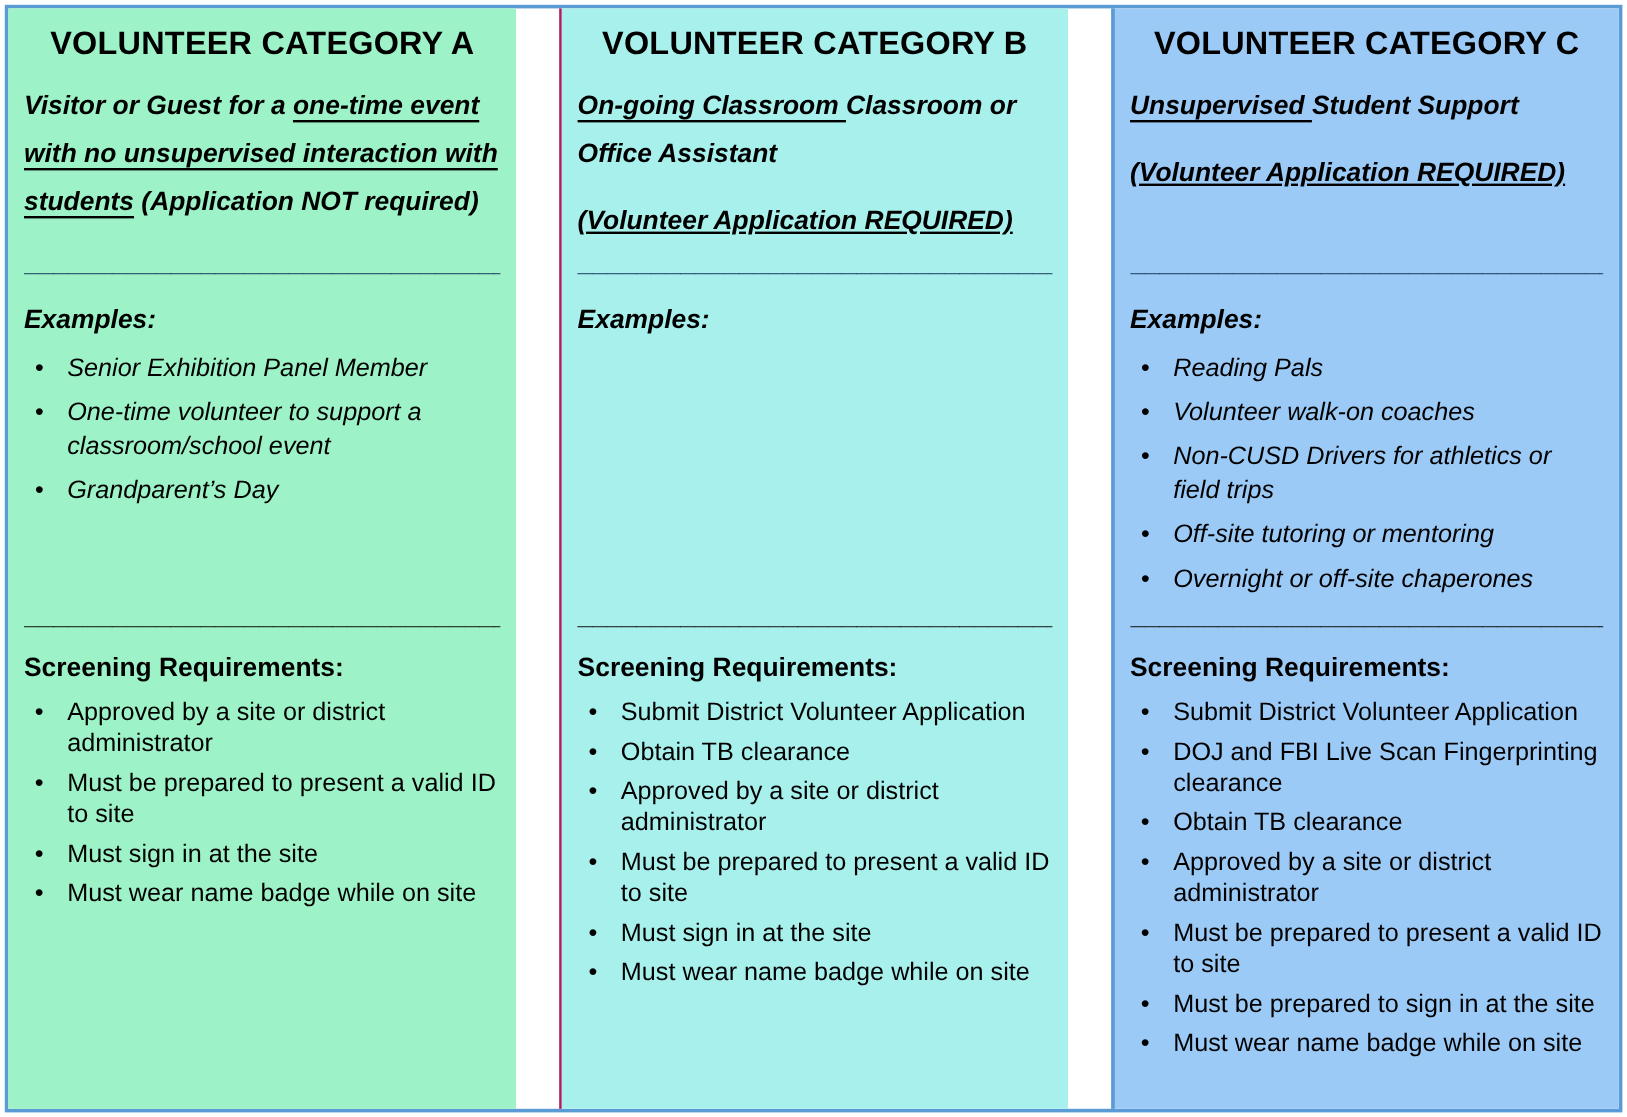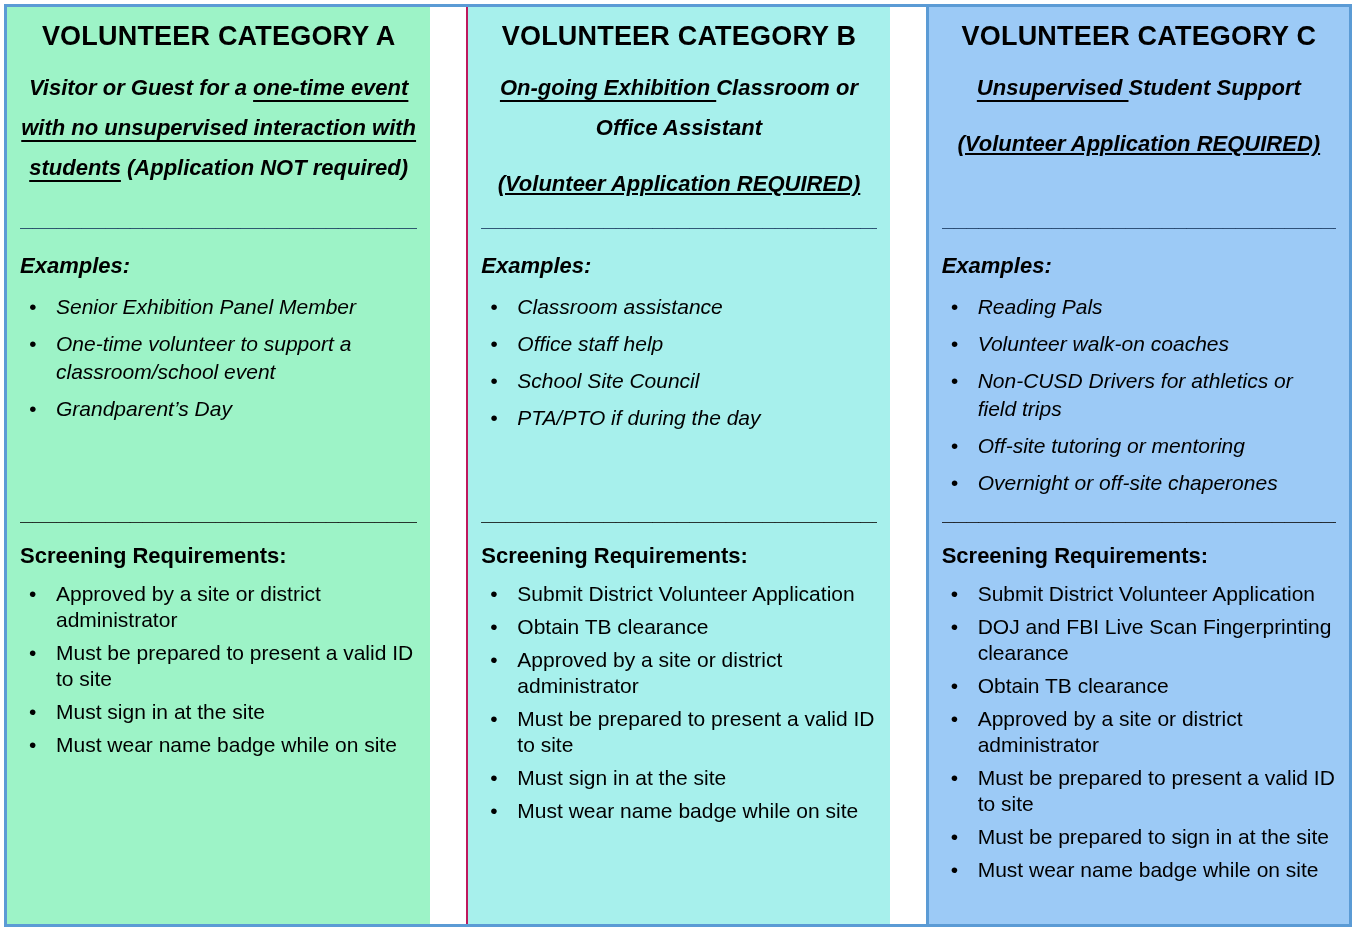--- a/index.html
+++ b/index.html
@@ -34,21 +34,20 @@
   .title {
     font-size: 27px; font-weight: 700;
     text-align: center;
     margin-top: 14px;
     letter-spacing: 0.2px;
   }
   .desc {
     font-size: 22px; font-weight: 700; font-style: italic;
     line-height: 40px;
     margin-top: 16px;
-    text-align: center;
   }
   .desc.cont { margin-top: 16px; text-decoration: underline; }
   .u {
     text-decoration: underline;
     text-decoration-thickness: 2px;
     text-underline-offset: 5px;
   }
   .divider {
     position: absolute;
     left: 13px; right: 13px; bottom: 2px;
@@ -116,32 +115,26 @@
           <li>Must be prepared to present a valid ID to site</li>
           <li>Must sign in at the site</li>
           <li>Must wear name badge while on site</li>
         </ul>
       </div>
     </div>
 
     <div class="col col-b">
       <div class="sec sec-top">
         <h2 class="title">VOLUNTEER CATEGORY B</h2>
-        <p class="desc"><span class="u">On-going Exhibition </span><span>Classroom or Office Assistant</span></p>
+        <p class="desc"><span class="u">On-going Classroom </span><span>Classroom or Office Assistant</span></p>
         <p class="desc cont"><span>(Volunteer Application REQUIRED)</span></p>
         <div class="divider divider-navy">__________________________________________________</div>
       </div>
       <div class="sec sec-mid">
         <h3 class="ex-head">Examples:</h3>
-        <ul class="list ex-list">
-          <li>Classroom assistance</li>
-          <li>Office staff help</li>
-          <li>School Site Council</li>
-          <li>PTA/PTO if during the day</li>
-        </ul>
         <div class="divider divider-black">__________________________________________________</div>
       </div>
       <div class="sec sec-bot">
         <h3 class="scr-head">Screening Requirements:</h3>
         <ul class="list scr-list">
           <li>Submit District Volunteer Application</li>
           <li>Obtain TB clearance</li>
           <li>Approved by a site or district administrator</li>
           <li>Must be prepared to present a valid ID to site</li>
           <li>Must sign in at the site</li>

